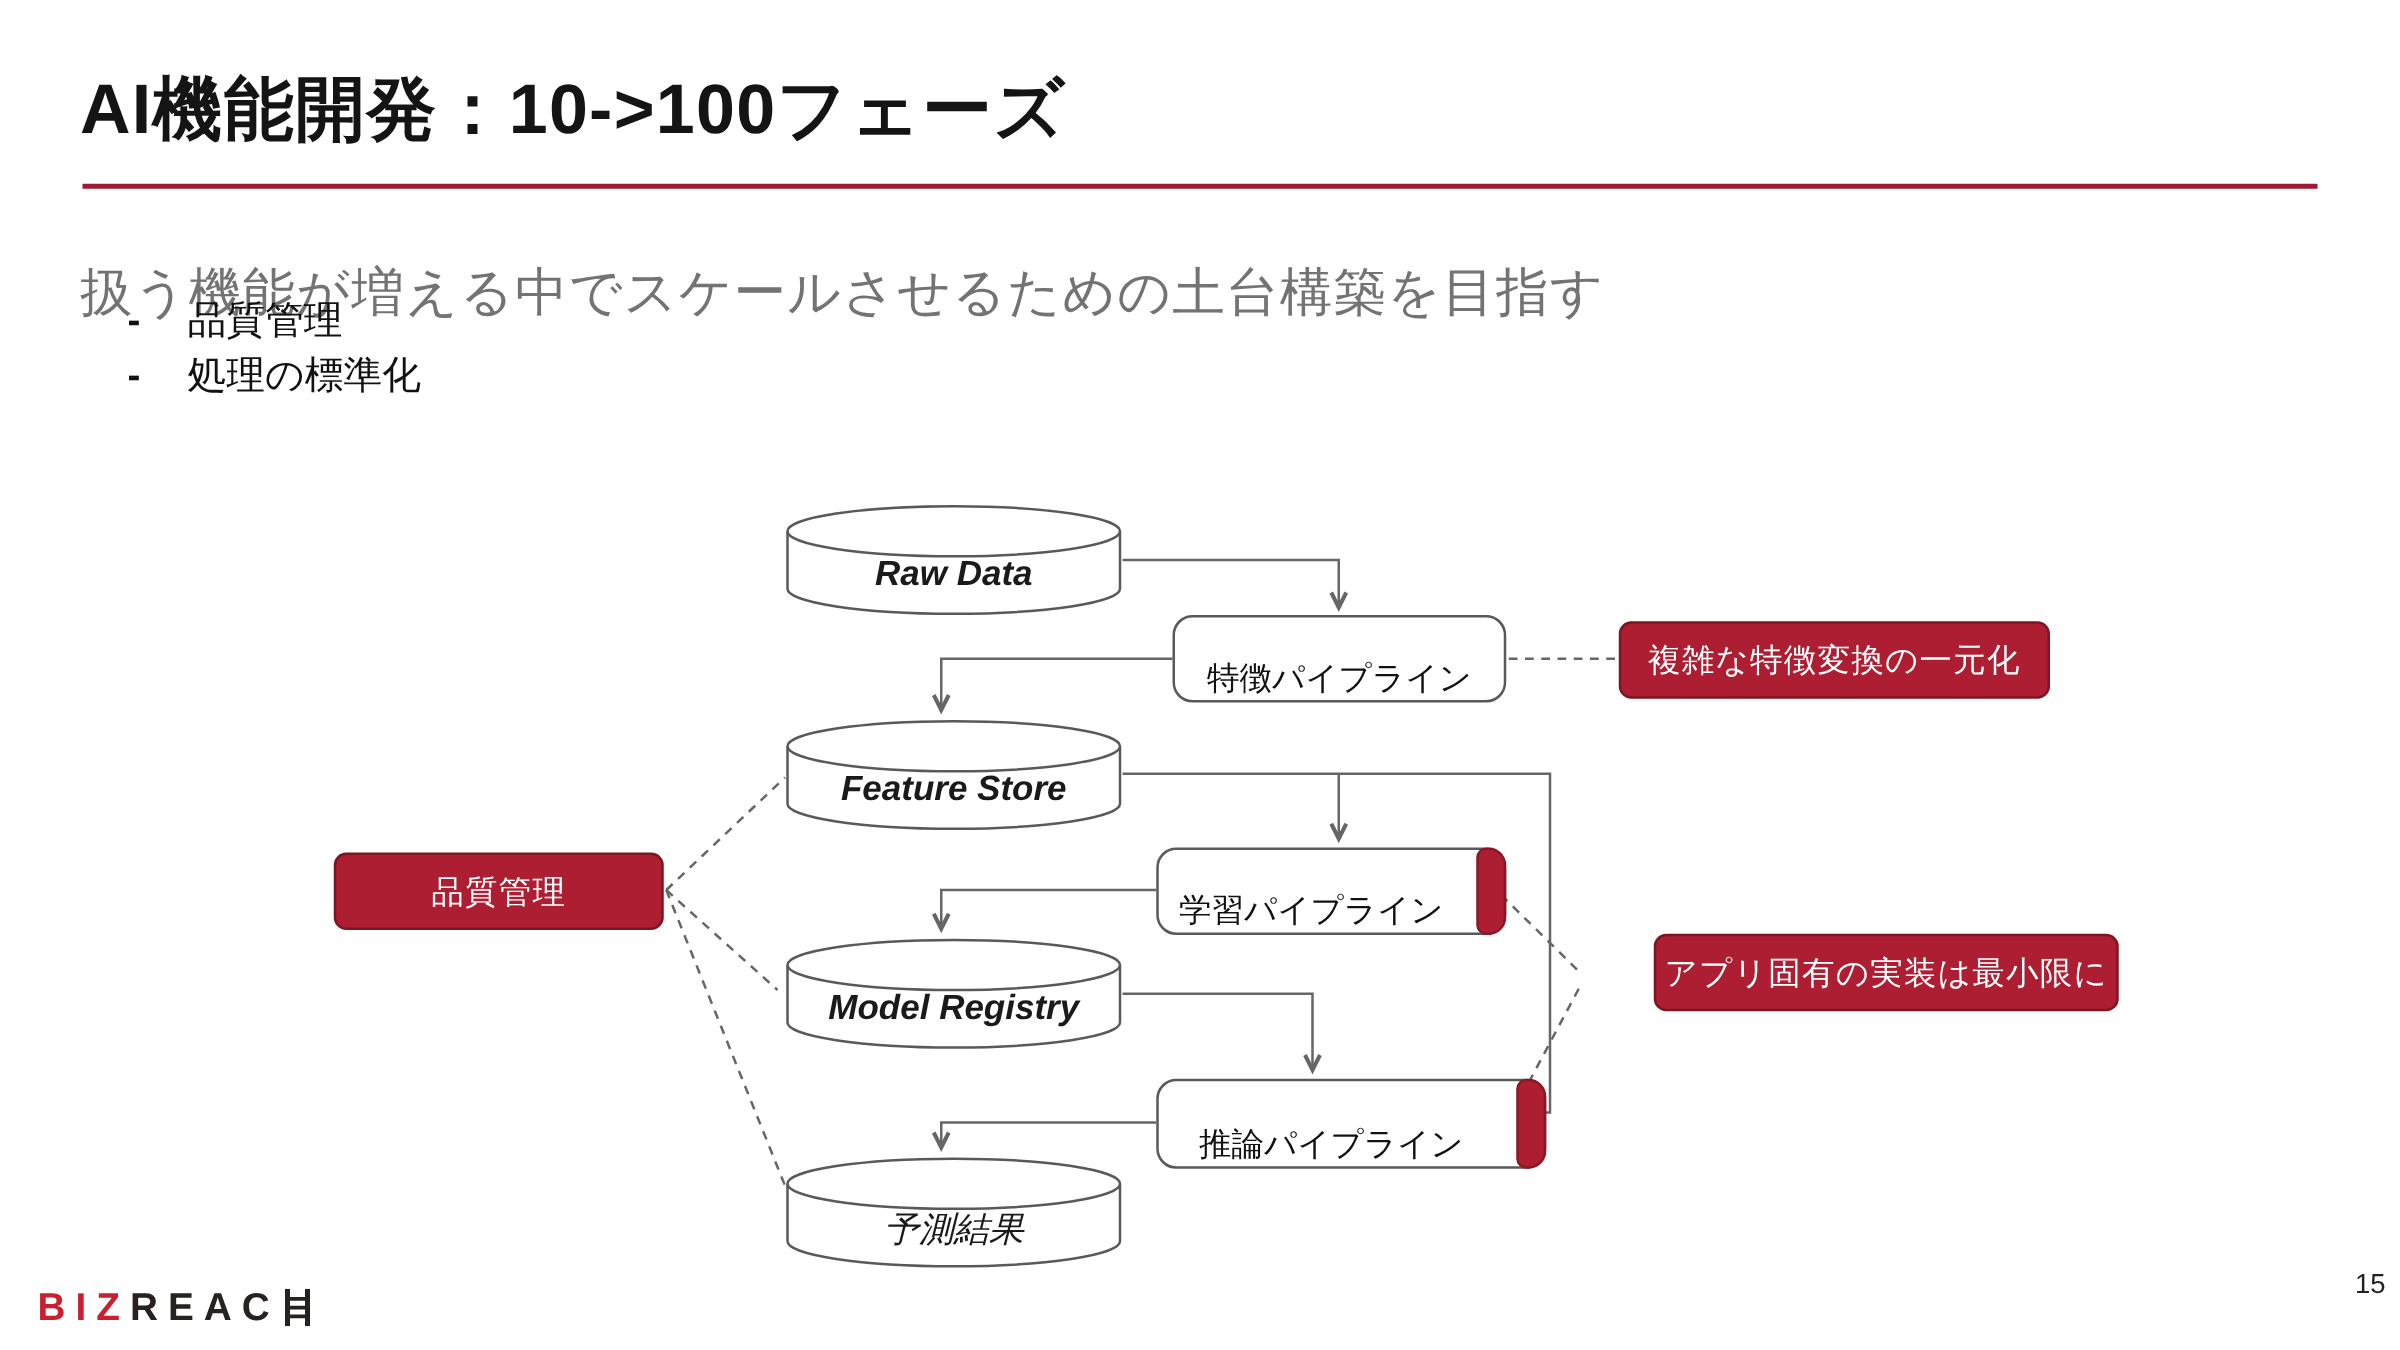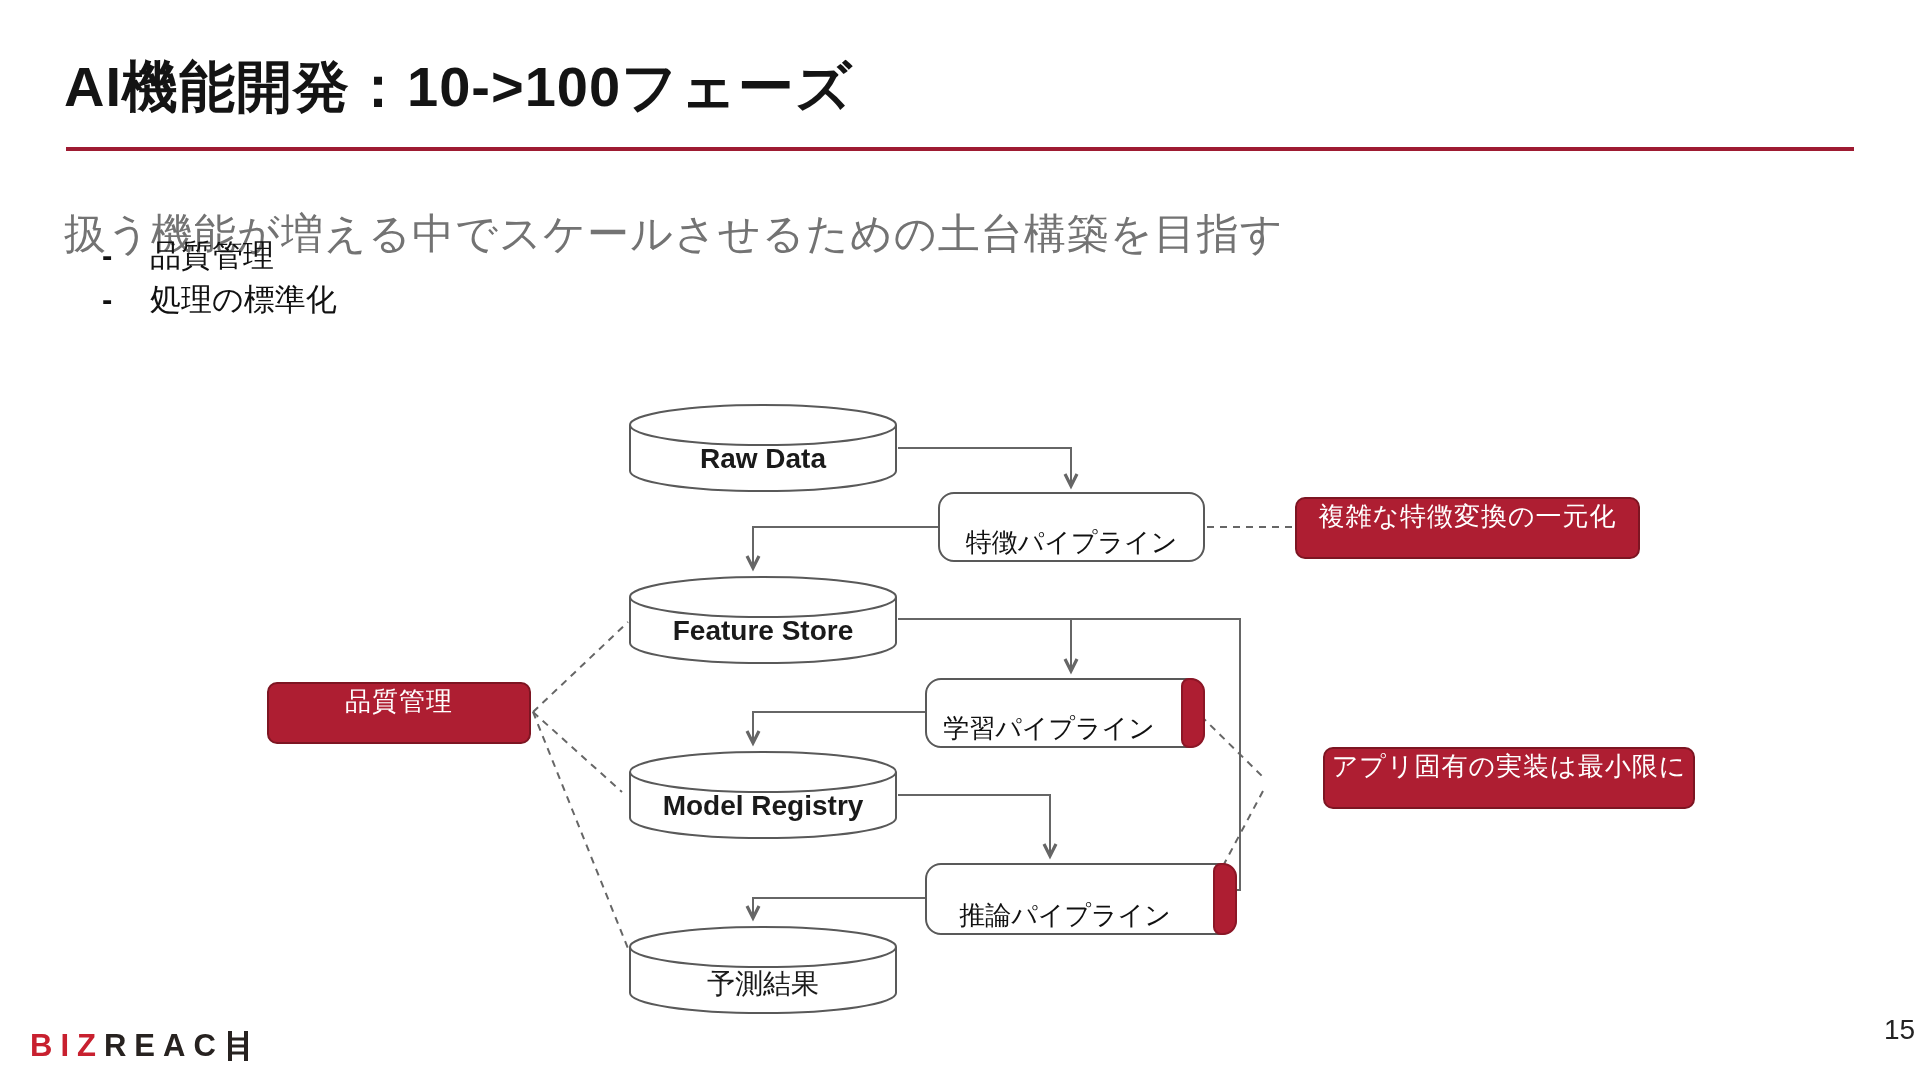--- a/index.html
+++ b/index.html
@@ -12,47 +12,47 @@
   
   .title{left:64px;top:50px;font-size:56px;font-weight:bold;letter-spacing:1px;color:#141414;}
   .title-rule{left:66px;top:147px;width:1788px;height:4px;background:#9e1b32;}
   .subtitle{left:64px;top:206px;font-size:42px;color:#737373;letter-spacing:1px;}
   .bullets{left:102px;top:234px;font-size:31px;color:#111;}
   .bullet-row{display:flex;align-items:center;height:44px;}
   .bullet-dash{width:48px;font-weight:bold;}
   
   .cylinder{width:270px;height:90px;}
   .cylinder svg{position:absolute;left:0;top:0;width:100%;height:100%;}
-  .cyl-label{position:absolute;left:0;right:0;top:40px;text-align:center;}
+  .cyl-label{position:absolute;left:0;right:0;top:40px;text-align:center;font-style:italic;}
   .cyl-label.en{font-weight:bold;font-size:28px;}
   .cyl-label.ja{font-size:28px;}
   .process{
     background:#fff;border:2px solid #595959;border-radius:16px;
     display:flex;align-items:flex-end;justify-content:center;
     font-size:26px;color:#111;box-sizing:border-box;
   }
   .process .red-bar{
     position:absolute;right:-2px;top:-2px;bottom:-2px;width:24px;
     background:#ae1e32;border:2px solid #8c1626;border-radius:8px 14px 14px 8px;
     box-sizing:border-box;
   }
   .process.has-bar{padding-right:32px;}
   .callout{
     background:#ae1e32;border:2px solid #7d1522;border-radius:10px;
-    display:flex;justify-content:center;
+    display:flex;align-items:center;justify-content:center;
     font-size:26px;color:#ffffff;box-sizing:border-box;letter-spacing:1px;
   }
   .connectors{left:0;top:0;width:1920px;height:1080px;pointer-events:none;}
   
   .logo{left:30px;top:1028px;display:flex;align-items:center;letter-spacing:8px;
         font-size:31px;font-weight:bold;justify-content:center;}
   .logo-biz{color:#c8202f;}
   .logo-reac{color:#272220;}
   .ladder{margin-left:2px;display:block;}
-  .page-num{left:1884px;top:1014px;font-size:28px;color:#222;}
+  .page-num{left:1884px;top:1014px;font-size:22px;color:#222;}
 </style>
 </head>
 <body>
 
 <div class="slide">
 
   <div class="abs title">AI機能開発：10-&gt;100フェーズ</div>
   <div class="abs title-rule"></div>
   <div class="abs subtitle">扱う機能が増える中でスケールさせるための土台構築を目指す</div>
 

